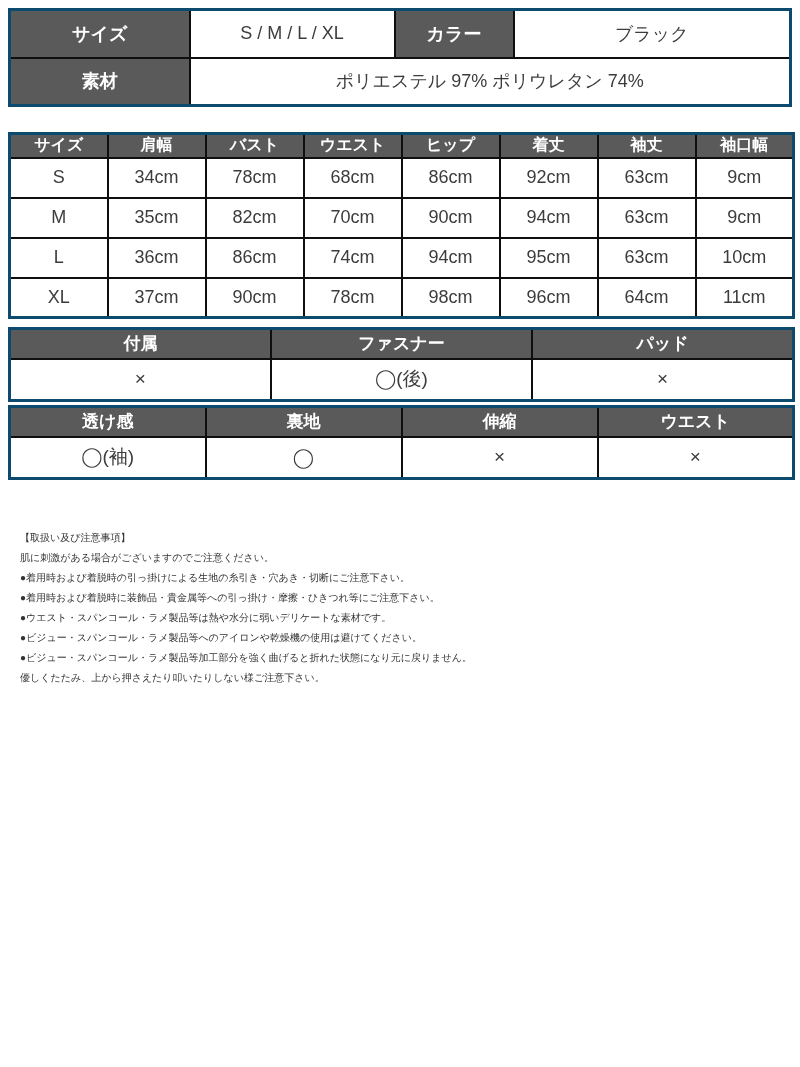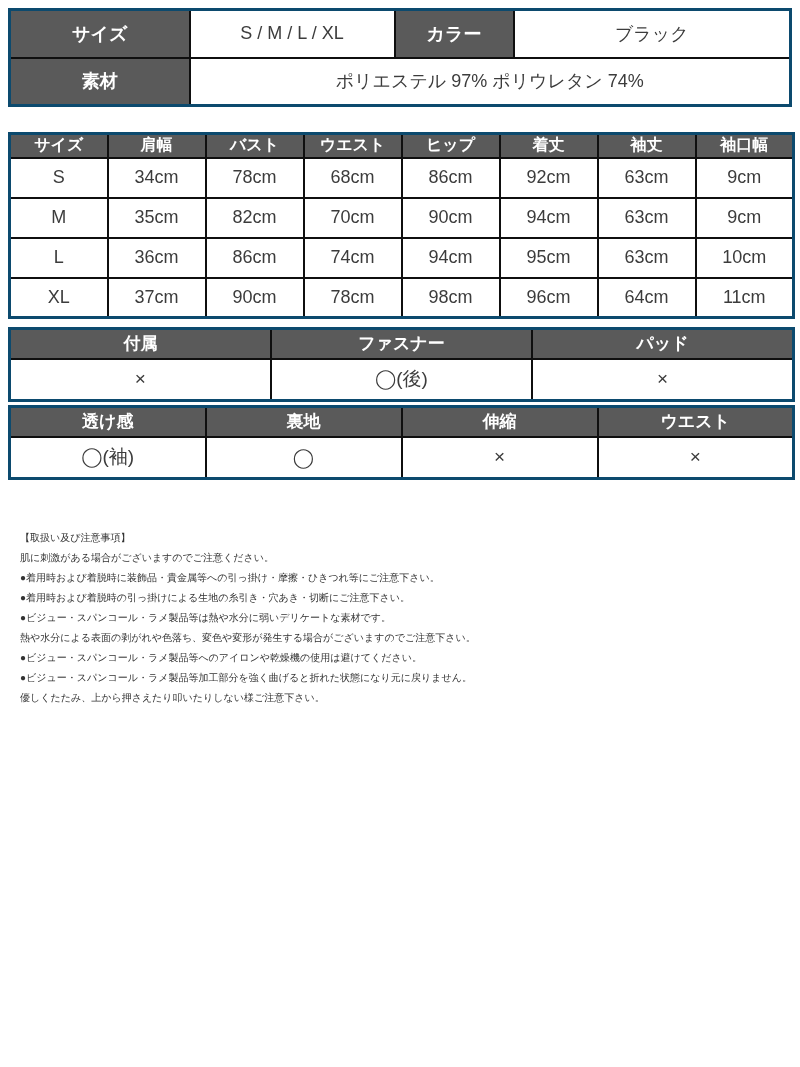--- a/index.html
+++ b/index.html
@@ -189,20 +189,19 @@
       <td>◯</td>
       <td>×</td>
       <td>×</td>
     </tr>
   </tbody>
 </table>
 
 <div class="care">
   <div>【取扱い及び注意事項】</div>
   <div>肌に刺激がある場合がございますのでご注意ください。</div>
+  <div>●着用時および着脱時の引っ掛けによる生地の糸引き・穴あき・切断にご注意下さい。</div>
   <div>●着用時および着脱時に装飾品・貴金属等への引っ掛け・摩擦・ひきつれ等にご注意下さい。</div>
-  <div>●着用時および着脱時の引っ掛けによる生地の糸引き・穴あき・切断にご注意下さい。</div>
-  <div>●ビジュー・スパンコール・ラメ製品等は熱や水分に弱いデリケートな素材です。</div>
-  <div>熱や水分による表面の剥がれや色落ち、変色や変形が発生する場合がございますのでご注意下さい。</div>
+  <div>●ウエスト・スパンコール・ラメ製品等は熱や水分に弱いデリケートな素材です。</div>
   <div>●ビジュー・スパンコール・ラメ製品等へのアイロンや乾燥機の使用は避けてください。</div>
   <div>●ビジュー・スパンコール・ラメ製品等加工部分を強く曲げると折れた状態になり元に戻りません。</div>
   <div>優しくたたみ、上から押さえたり叩いたりしない様ご注意下さい。</div>
 </div>
 
 </body></html>

